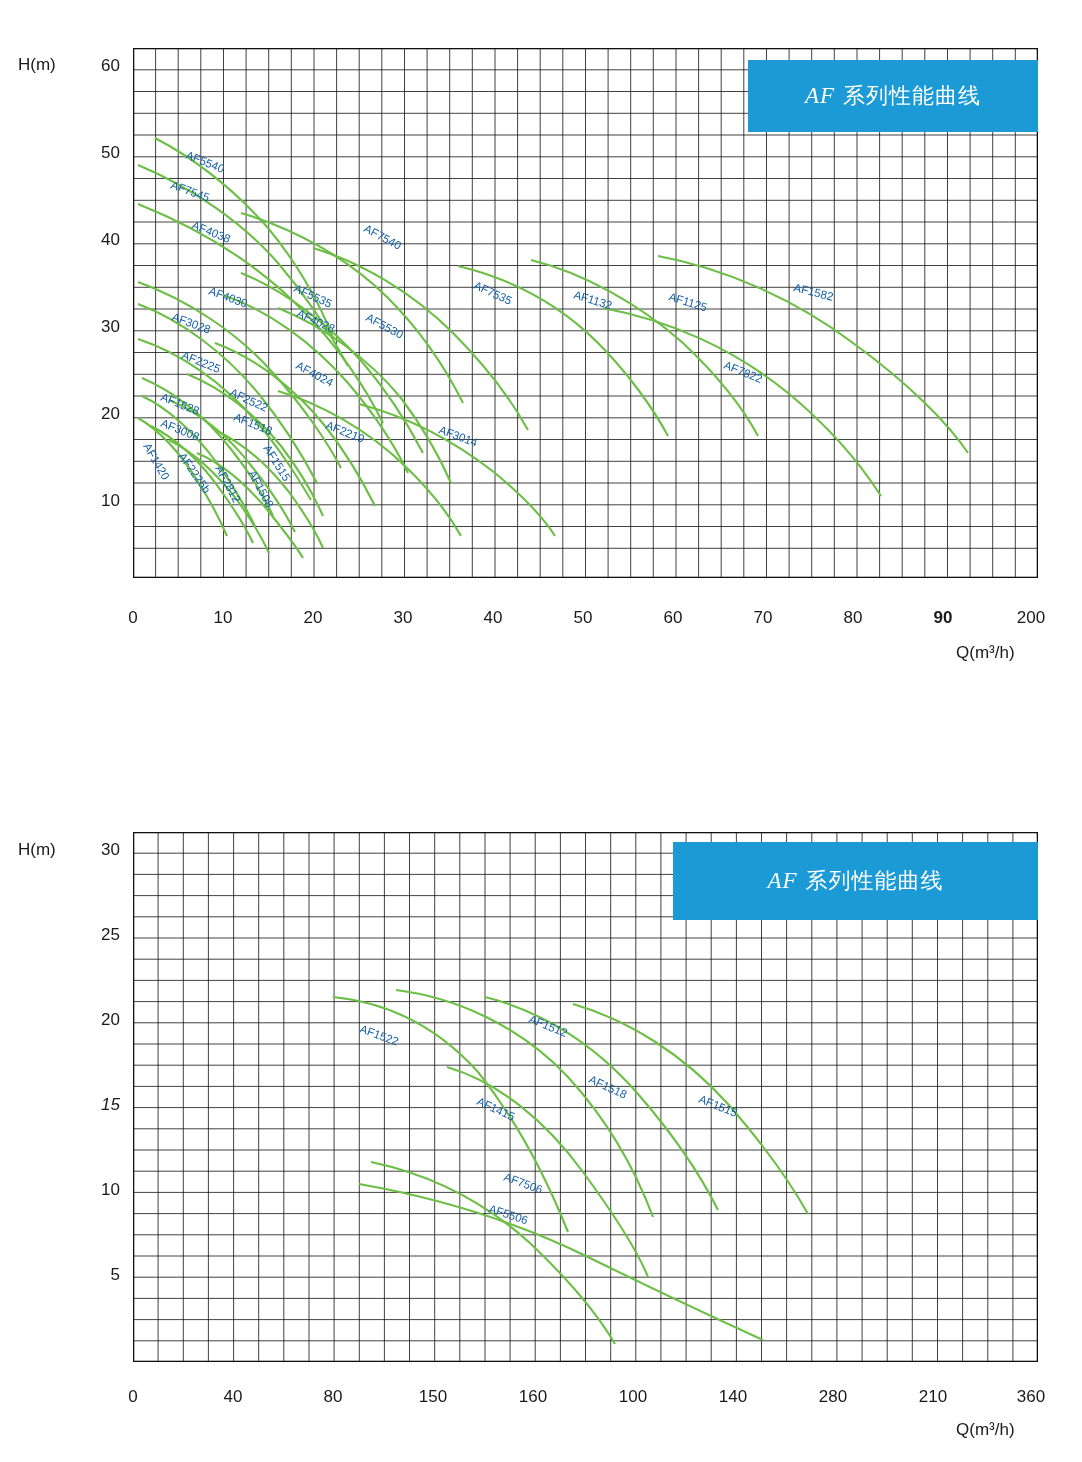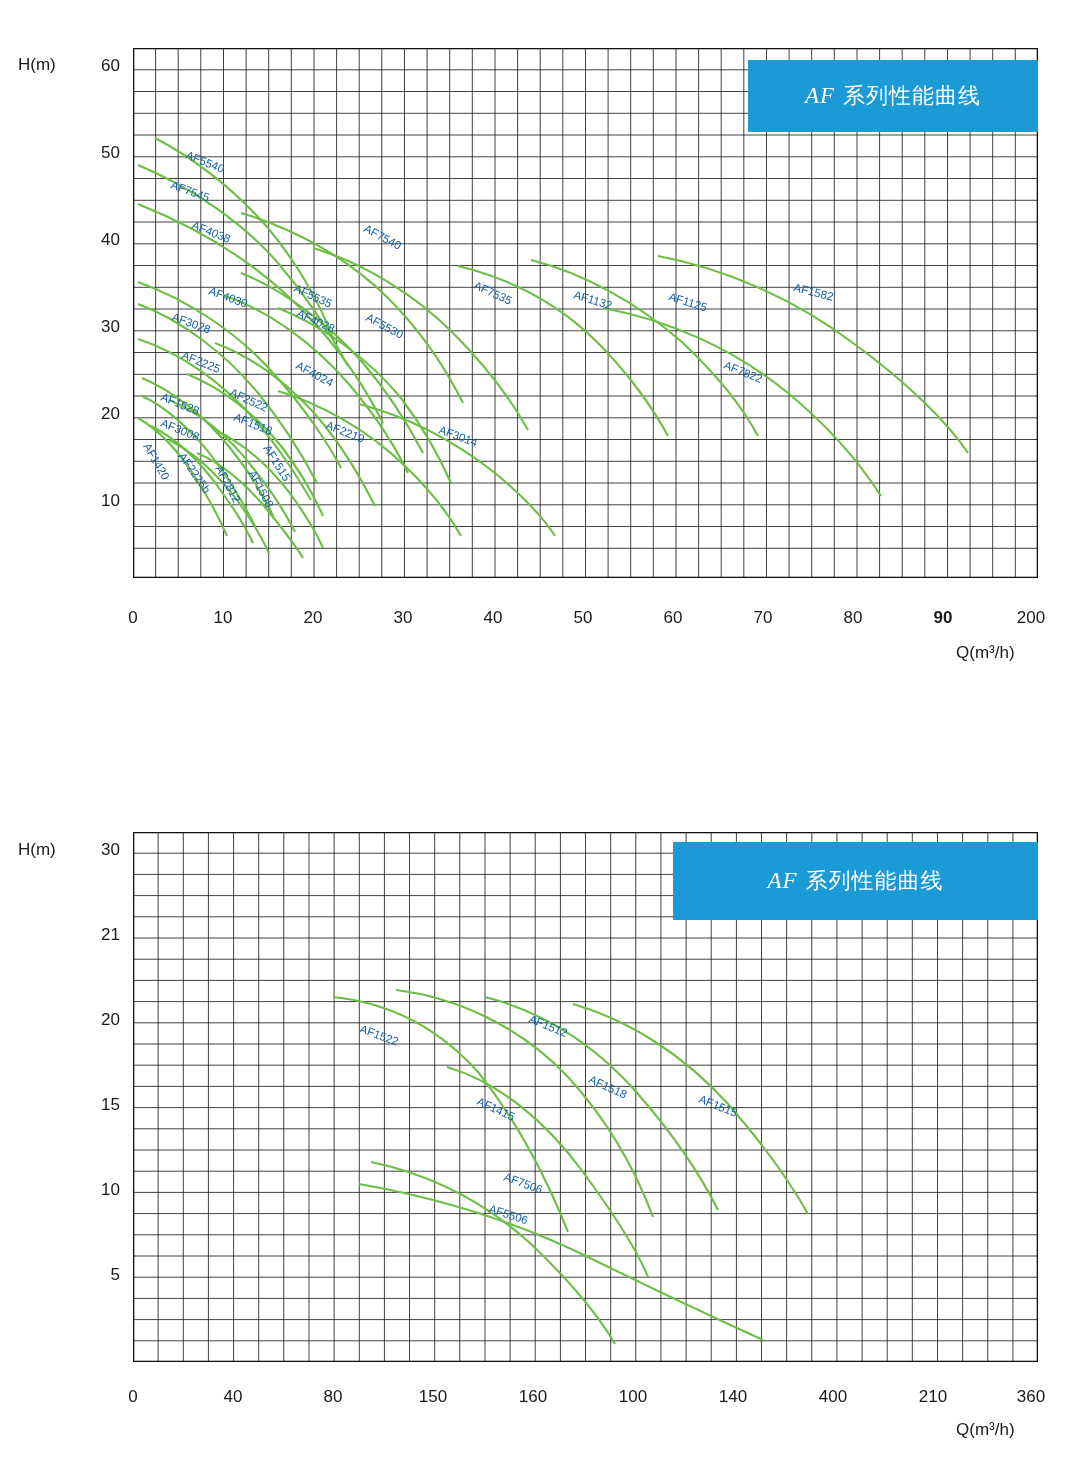--- a/index.html
+++ b/index.html
@@ -218,34 +218,34 @@
     <span class="af">AF</span>
     <span class="cn">系列性能曲线</span>
   </div>
 </div>
 
 <div class="chart-block" id="chart2">
 
   <div class="axis-label-y" style="left:10px;top:70px;">H(m)</div>
 
   <div class="tick-y" style="left:78px;top:70px;">30</div>
-  <div class="tick-y" style="left:78px;top:155px;">21</div>
+  <div class="tick-y" style="left:78px;top:155px;">25</div>
   <div class="tick-y" style="left:78px;top:240px;">20</div>
-  <div class="tick-y" style="left:78px;top:325px;">15</div>
+  <div class="tick-y" style="left:78px;top:325px;font-style:italic;">15</div>
   <div class="tick-y" style="left:78px;top:410px;">10</div>
   <div class="tick-y" style="left:78px;top:495px;">5</div>
 
   <div class="tick-x" style="left:105px;top:617px;">0</div>
   <div class="tick-x" style="left:205px;top:617px;">40</div>
   <div class="tick-x" style="left:305px;top:617px;">80</div>
   <div class="tick-x" style="left:405px;top:617px;">150</div>
   <div class="tick-x" style="left:505px;top:617px;">160</div>
   <div class="tick-x" style="left:605px;top:617px;">100</div>
   <div class="tick-x" style="left:705px;top:617px;">140</div>
-  <div class="tick-x" style="left:805px;top:617px;">400</div>
+  <div class="tick-x" style="left:805px;top:617px;">280</div>
   <div class="tick-x" style="left:905px;top:617px;">210</div>
   <div class="tick-x" style="left:1003px;top:617px;">360</div>
 
   <div class="axis-label-x" style="left:948px;top:650px;">Q(m³/h)</div>
 
   <div class="plot-wrap" style="left:125px;top:62px;">
     <svg width="905" height="530" viewBox="0 0 905 530">
       <g stroke="#111111" fill="none">
         <rect x="0.5" y="0.5" width="904" height="529" stroke-width="1.6"></rect>
       </g>

